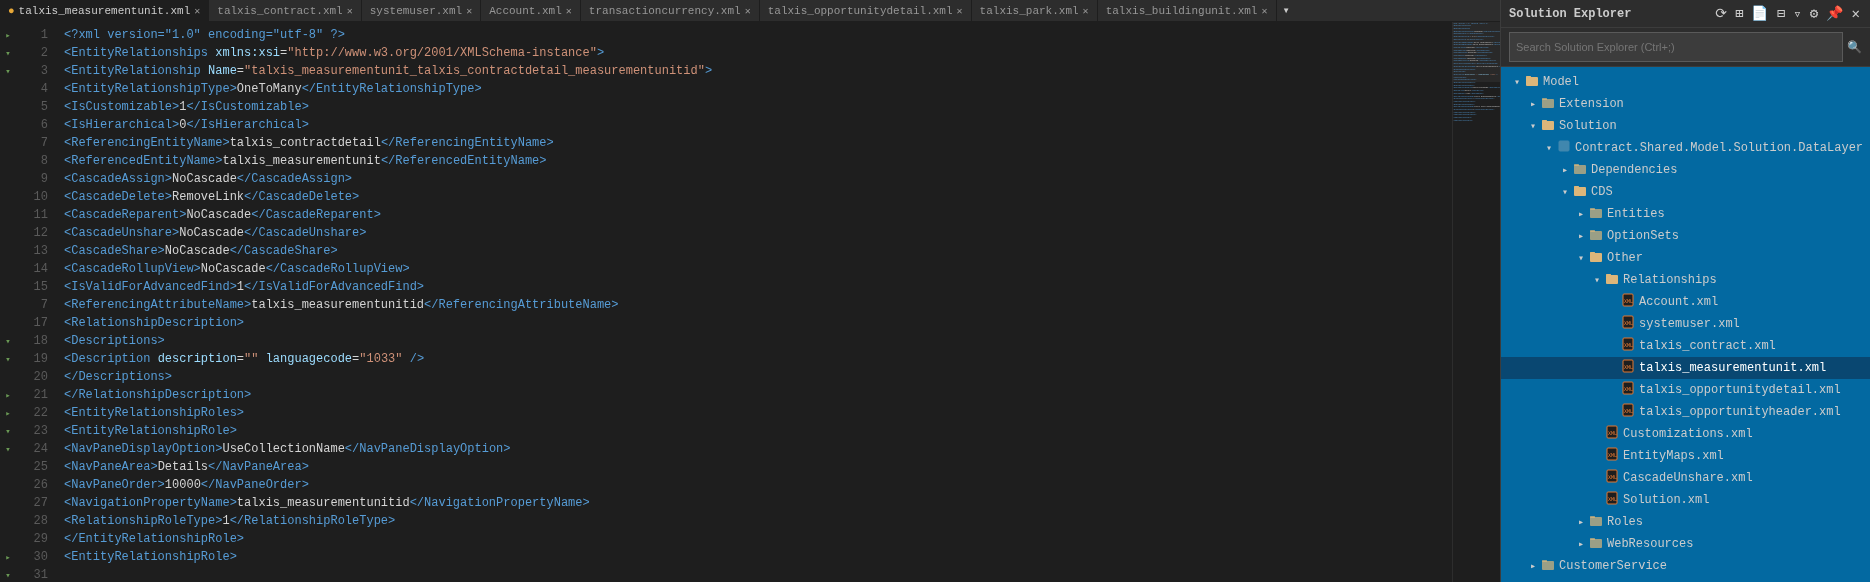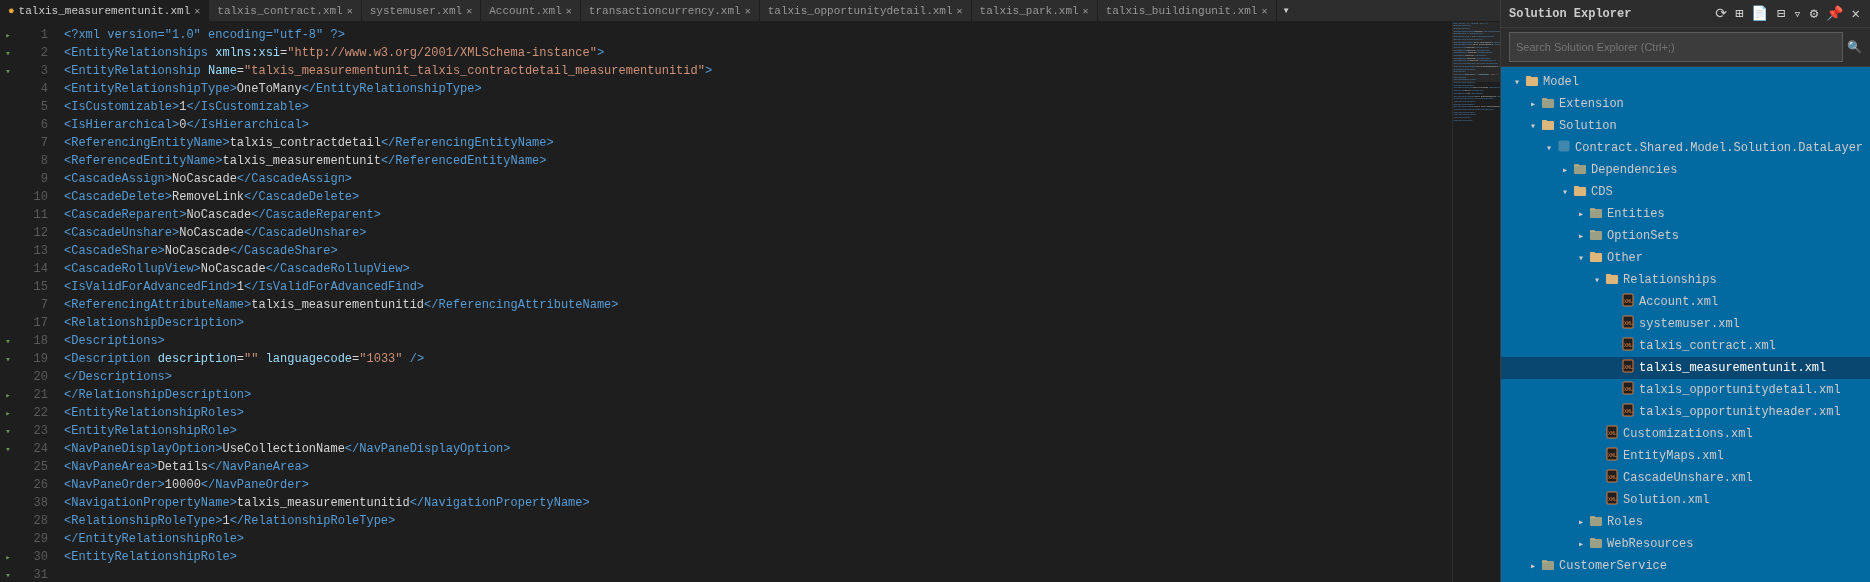--- a/index.html
+++ b/index.html
@@ -178,21 +178,21 @@
         <div class="line-number-row">17</div>
         <div class="line-number-row">18</div>
         <div class="line-number-row">19</div>
         <div class="line-number-row">20</div>
         <div class="line-number-row">21</div>
         <div class="line-number-row">22</div>
         <div class="line-number-row">23</div>
         <div class="line-number-row">24</div>
         <div class="line-number-row">25</div>
         <div class="line-number-row">26</div>
-        <div class="line-number-row">38</div>
+        <div class="line-number-row">27</div>
         <div class="line-number-row">28</div>
         <div class="line-number-row">29</div>
         <div class="line-number-row">30</div>
         <div class="line-number-row">31</div>
       </div>
 
     <div class="code-content" id="code-content">
         <div class="code-line"><span class="xml-decl">&lt;?xml version="1.0" encoding="utf-8" ?&gt;</span></div>
         <div class="code-line"><span class="tag">&lt;EntityRelationships</span> <span class="attr-name">xmlns:xsi</span>=<span class="attr-value">"http://www.w3.org/2001/XMLSchema-instance"</span><span class="tag">&gt;</span></div>
         <div class="code-line">  <span class="tag">&lt;EntityRelationship</span> <span class="attr-name">Name</span>=<span class="attr-value">"talxis_measurementunit_talxis_contractdetail_measurementunitid"</span><span class="tag">&gt;</span></div>

